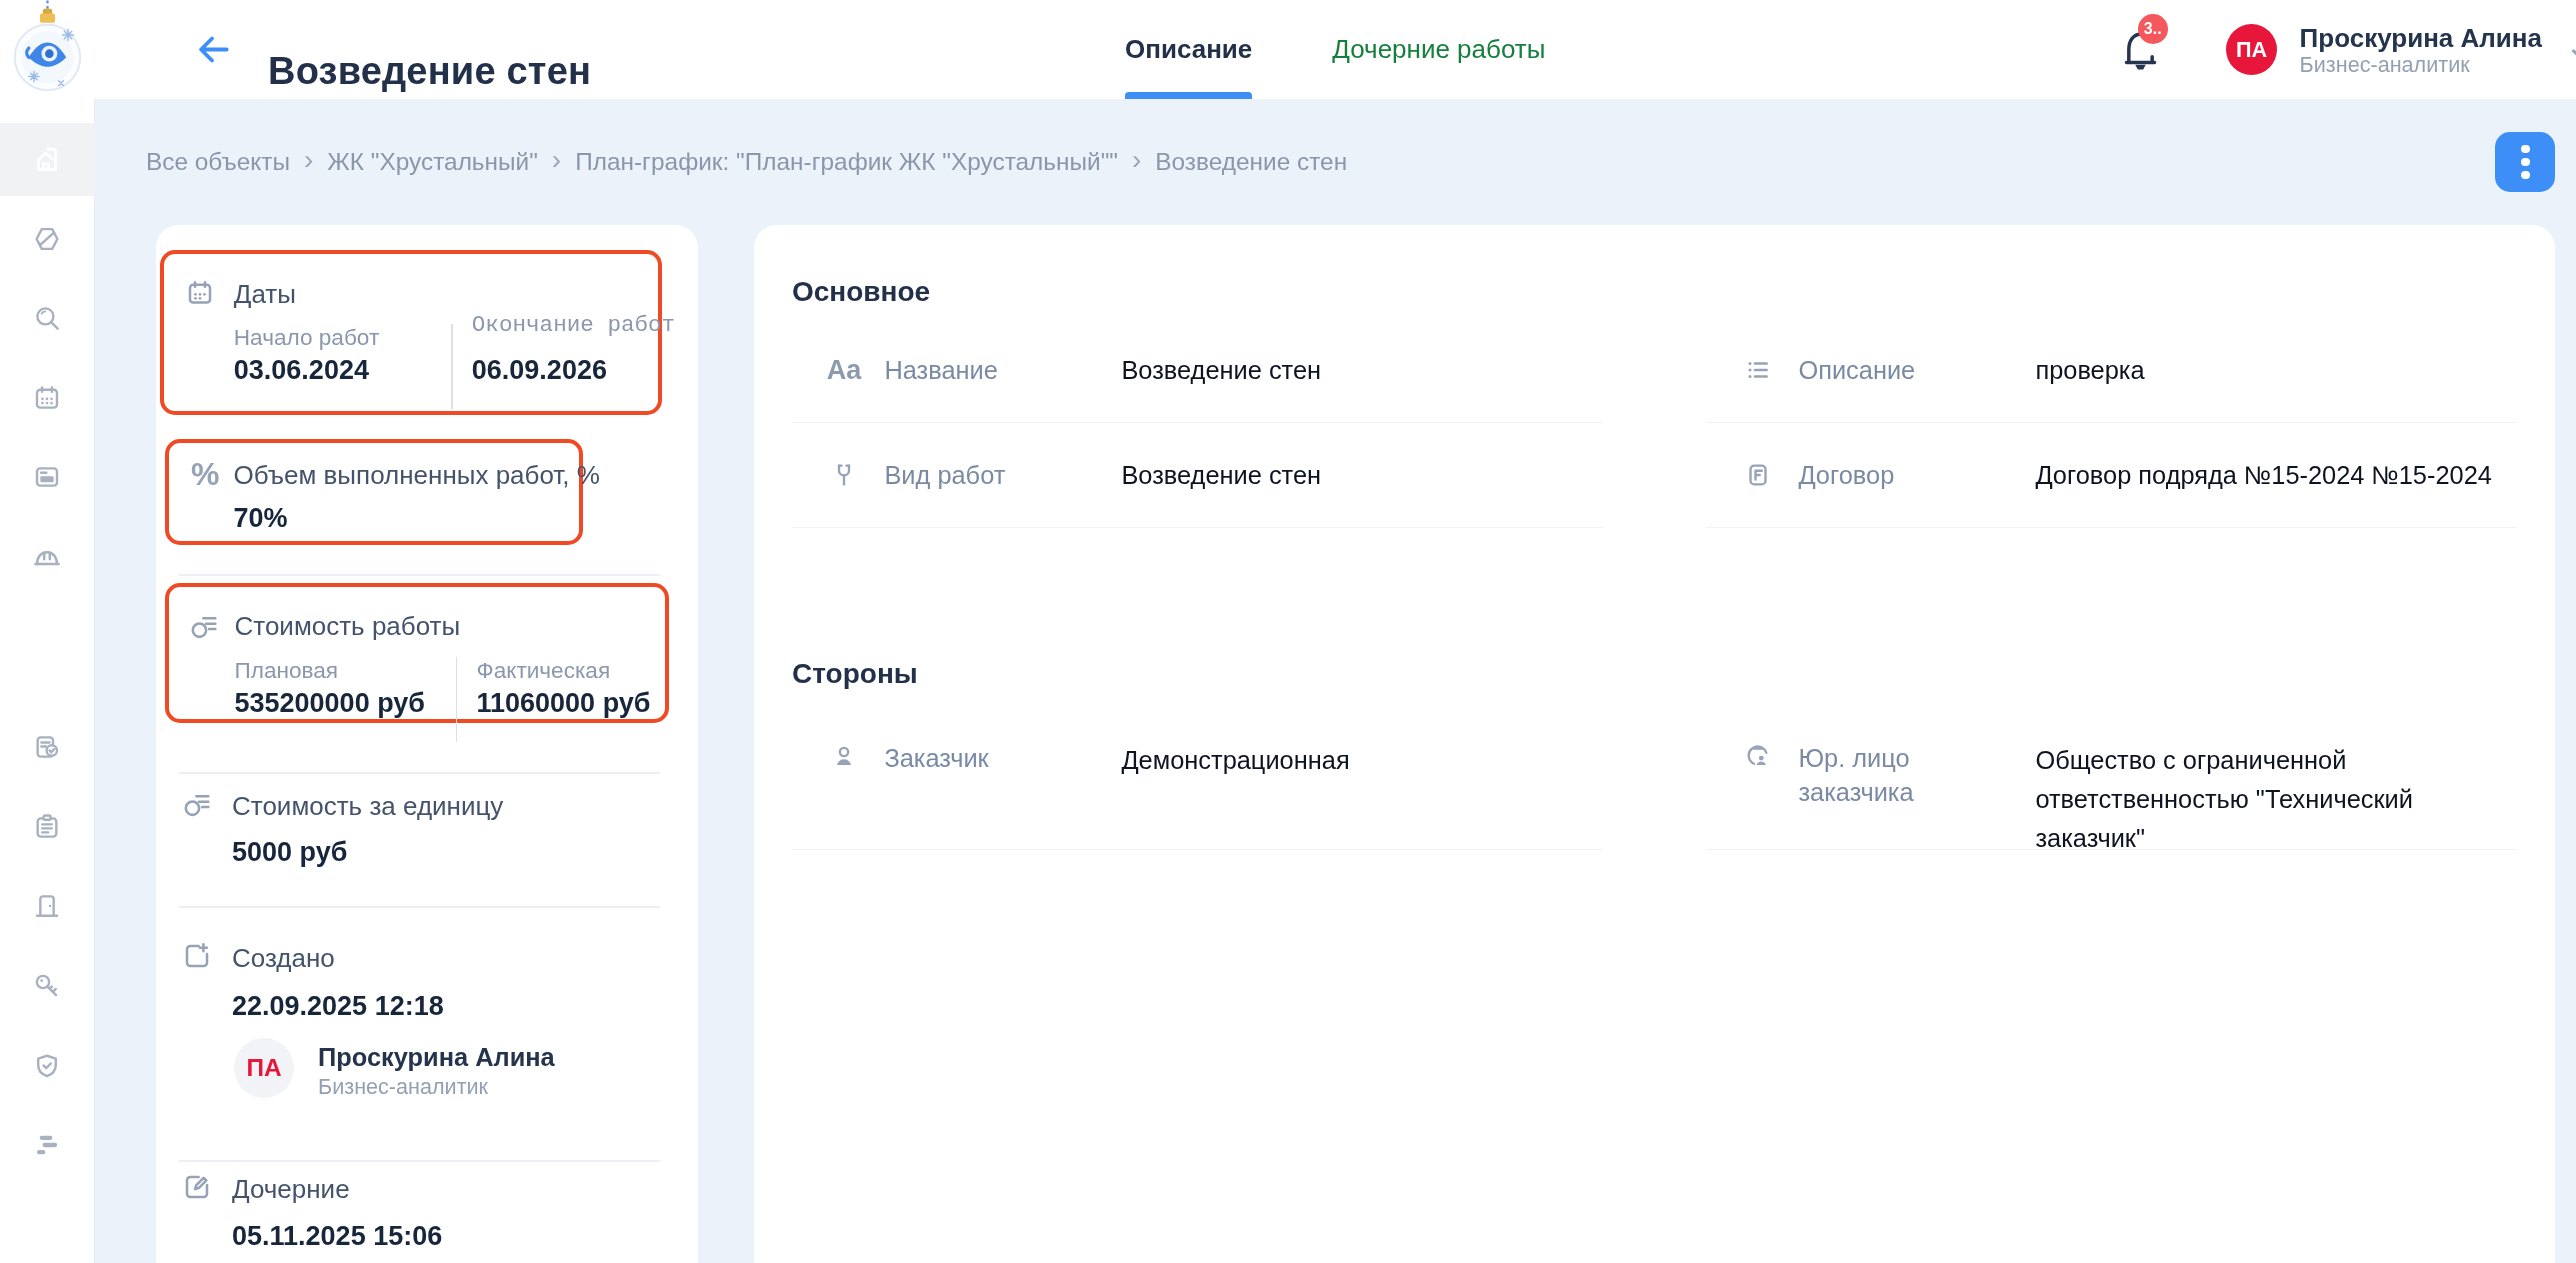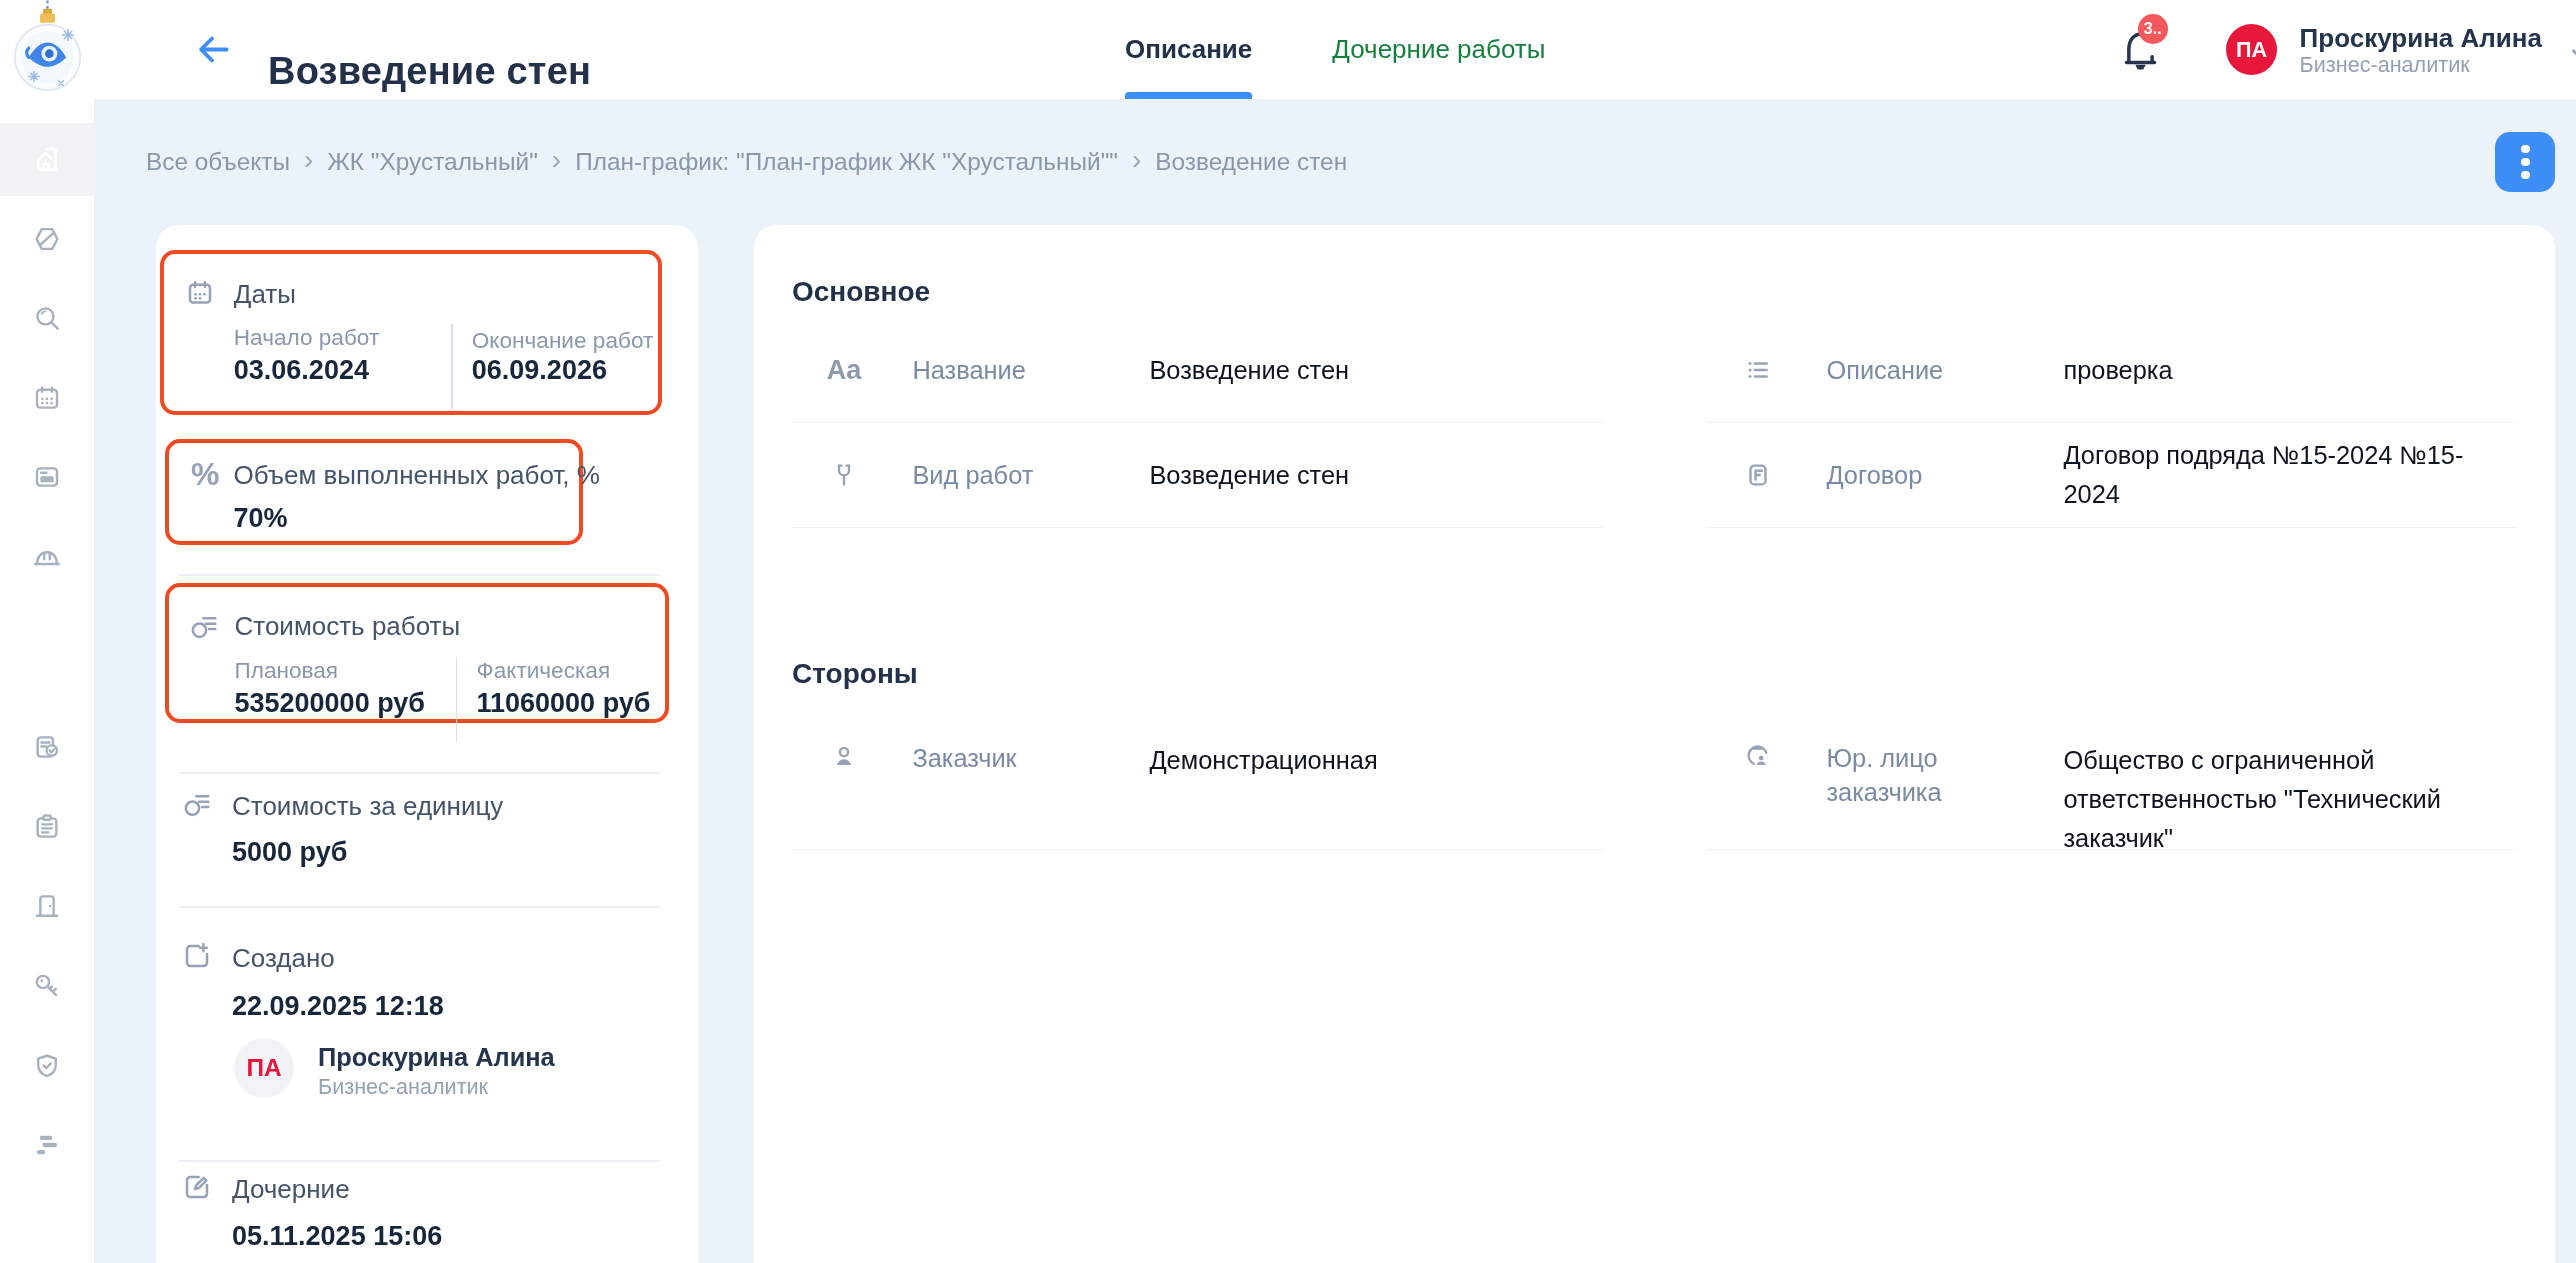--- a/index.html
+++ b/index.html
@@ -58,21 +58,21 @@
   .section-h{font-size:28px;font-weight:bold;color:#22304A;line-height:32px;}
   .h-basic{margin:51px 0 0 0;}
   .h-parties{margin:130px 0 0 0;}
   .rows-grid{display:grid;grid-template-columns:1fr 1fr;column-gap:103px;}
   .g-basic{margin-top:10.3px;}
   .g-parties{margin-top:19px;}
   .row{display:flex;align-items:center;height:105px;border-bottom:1.9px solid #EFF1F5;}
   .row.tall{height:141px;align-items:flex-start;padding-top:32px;}
   .row-icon{width:32px;flex:none;margin-right:24.4px;color:#97A3B7;display:flex;justify-content:center;margin-left:36px;}
   .row-icon.glyph{font-size:27px;font-weight:600;color:#8C9AAE;font-family:"Liberation Sans",sans-serif;}
-  .row-label{width:237px;flex:none;font-size:25.4px;color:#7B8AA4;line-height:34px;margin-left:28px;}
+  .row-label{width:237px;flex:none;font-size:25.4px;color:#7B8AA4;line-height:34px;}
   .row-label .lbl-inner{display:inline-block;}
   .narrow .lbl-inner{max-width:150px;}
   .row-value{flex:1;font-size:25.4px;color:#0D1320;line-height:39px;}
   .val-narrow{max-width:479px;}
   svg{display:block;}
 </style>
 </head>
 <body>
 
 <div class="app">
@@ -254,21 +254,21 @@
             <circle cx="12" cy="13" r="1"></circle>
             <circle cx="15.4" cy="13" r="1"></circle>
           <circle cx="8.6" cy="16" r="1"></circle>
             <circle cx="12" cy="16" r="1"></circle>
         </g>
       </svg>
       <div class="lp-title" style="left:70px;top:24.4px;">Даты</div>
       <div class="lp-sub" style="left:70px;top:71px;">Начало работ</div>
       <div class="lp-val" style="left:70px;top:101px;">03.06.2024</div>
       <div class="vline" style="left:287px;top:70px;height:85px;"></div>
-      <div class="lp-sub" style="left:308px;top:74px;">Окончание работ</div>
+      <div class="lp-sub" style="left:308px;top:58px;font-family:Liberation Mono, monospace;">Окончание работ</div>
       <div class="lp-val" style="left:308px;top:101px;">06.09.2026</div>
     </div>
 
     <div class="hl-box" style="left:8.5px;top:214px;width:418px;height:106px;">
       <div class="lp-icon pct-glyph" style="left:22.6px;top:15px;">%</div>
       <div class="lp-title" style="left:65px;top:17px;">Объем выполненных работ, %</div>
       <div class="lp-val" style="left:65px;top:60px;">70%</div>
     </div>
 
     <div class="lp-divider" style="top:349px;"></div>

